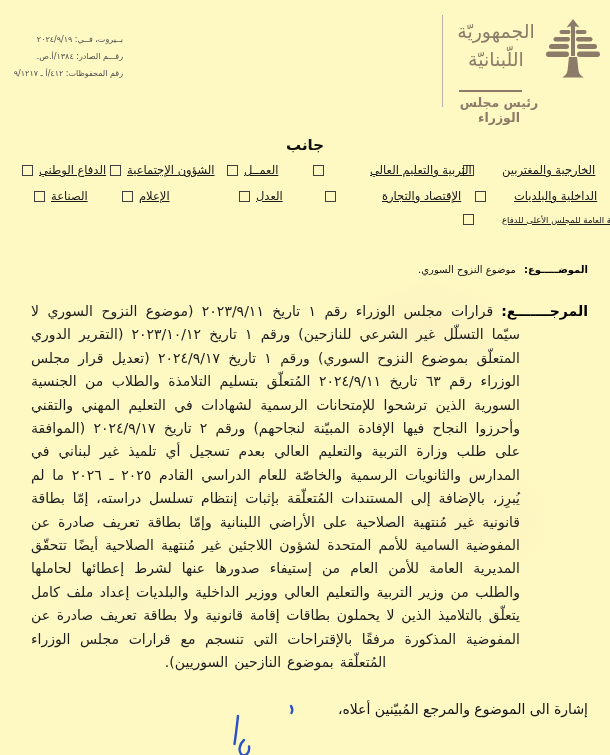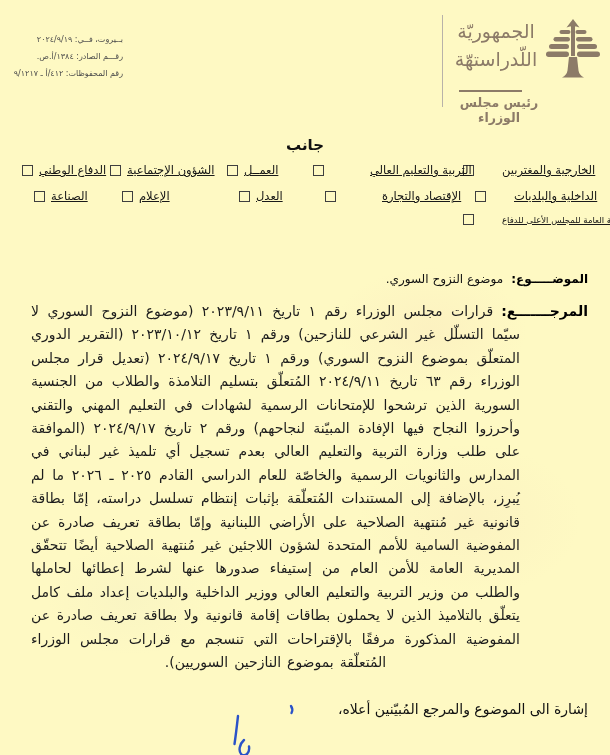--- a/index.html
+++ b/index.html
@@ -40,22 +40,22 @@
     font-weight:bold; font-size:15px; color:#111;
   }
   .m-item{ position:absolute; display:flex; direction:ltr; align-items:center; gap:6px;text-decoration:underline; }
   .m-box{ width:9px; height:9px; border:1px solid #3f3f3f; background:transparent; flex:none; }
   .m-label{ direction:rtl; font-size:11.5px; color:#141414; white-space:nowrap; }
   .m-item.small .m-label{ font-size:8.5px; }
   .c0{ left:463px;gap:28px; } .c1{ left:313px;gap:46px; } .c2{ left:227px; } .c3{ left:110px; } .c4{ left:22px; }
   .r0{ top:163px; } .r1{ top:189px;padding-left:12px; } .r2{ top:214px; }
   
   .subject{
-    position:absolute; right:22px; top:272px; direction:rtl;
-    font-size:12px; color:#111;
+    position:absolute; right:22px; top:264px; direction:rtl;
+    font-size:10px; color:#111;
   }
   .subject b, .reference b{ margin-left:8px; color:#000; }
   .reference{
     position:absolute; right:22px; top:300px; width:557px; box-sizing:border-box;
     direction:rtl; text-align:justify; text-align-last:center;
     padding-right:68px; text-indent:-68px;
     font-size:14px; line-height:23.4px; word-spacing:1.5px; color:#1c1c1c;
   }
   .closing{
     position:absolute; right:22px; top:701px; direction:rtl;
@@ -70,21 +70,21 @@
 
   <div class="meta">
     <div>بــيروت، فــي: ٢٠٢٤/٩/١٩</div>
     <div>رقـــم الصادر: ١٣٨٤/أ.ص.</div>
     <div>رقم المحفوظات: ٤١٢/أ ـ ٩/١٢١٧</div>
   </div>
 
   <div class="vrule"></div>
   <div class="calligraphy" style="color:#8c7b68">
     <div>الجمهوريّة</div>
-    <div>اللّدراستهّة</div>
+    <div>اللّبنانيّة</div>
   </div>
   <svg class="cedar" width="54" height="63" viewBox="0 0 54 63">
     <g fill="#8c7b68">
       <rect x="25" y="4" width="4" height="33"></rect>
       <path d="M27 0 L33.5 8.5 Q27 6.2 20.5 8.5 Z"></path>
       <rect x="13.5" y="11" width="11" height="4" rx="2"></rect>
       <rect x="29.5" y="11" width="11" height="4" rx="2"></rect>
       <rect x="7.5" y="18" width="16.5" height="4.5" rx="2.2"></rect>
       <rect x="30" y="18" width="16.5" height="4.5" rx="2.2"></rect>
       <rect x="3" y="25" width="20" height="5" rx="2.5"></rect>

